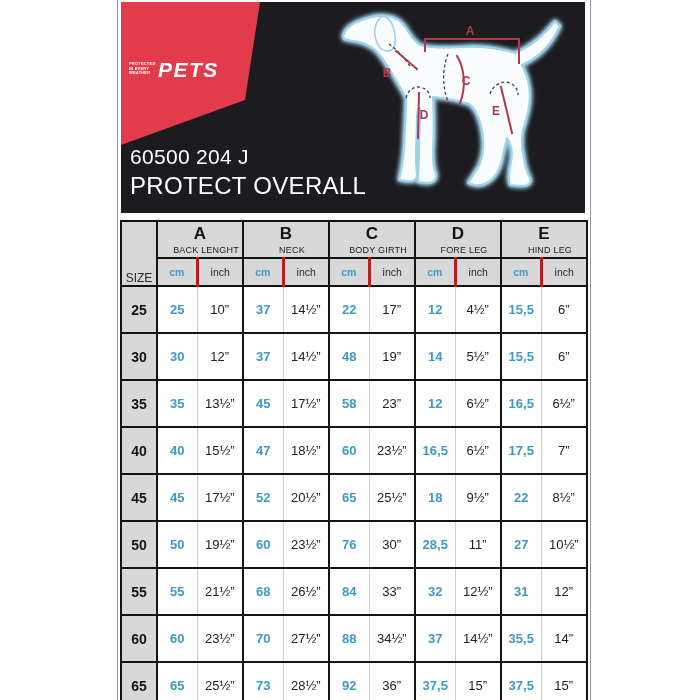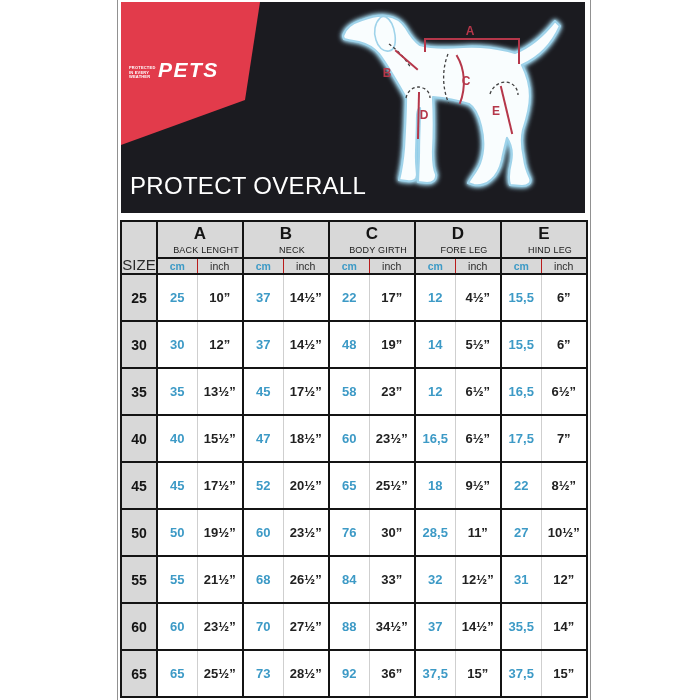--- a/index.html
+++ b/index.html
@@ -16,47 +16,47 @@
   .hairline.left{left:117px;}
   .hairline.right{left:590px;}
 
   
   .banner{position:absolute;left:121px;top:2px;width:464px;height:211px;background:var(--banner-bg);overflow:hidden;}
   .red-flag{position:absolute;left:0;top:0;width:200px;height:170px;background:var(--brand-red);
             clip-path:polygon(0 0,139px 0,124px 98px,0 143px);}
   .logo{position:absolute;left:8px;top:56px;z-index:2;}
   .logo-word{font-size:28px;font-weight:bold;color:#17171b;letter-spacing:-1px;line-height:1;}
   .logo-word sup{font-size:9px;vertical-align:super;margin-left:1px;}
-  .logo-row{display:flex;align-items:flex-end;gap:3px;margin-top:1px;}
+  .logo-row{display:flex;align-items:flex-start;gap:3px;margin-top:1px;}
   .tagline{color:#fff;font-size:4px;line-height:4.6px;font-weight:bold;letter-spacing:.2px;padding-top:3px;width:26px;}
   .pets{color:#fff;font-style:italic;font-weight:bold;font-size:21px;letter-spacing:1.5px;line-height:1;}
   .product{position:absolute;left:9px;bottom:13px;color:#fff;z-index:2;}
   .product-code{font-size:21px;letter-spacing:.3px;}
   .product-name{font-size:24px;letter-spacing:.3px;margin-top:3px;}
   .dog-svg{position:absolute;left:198px;top:0;width:262px;height:211px;}
   .dog-glow{filter:drop-shadow(0 0 2.5px #86c9e6) drop-shadow(0 0 1.5px #bfe6f5);}
   .anno-label{font-family:"Liberation Sans",sans-serif;font-size:12px;font-weight:bold;}
 
   
   .size-table{position:absolute;left:120px;top:220px;border-collapse:collapse;table-layout:fixed;background:#fff;border:2px solid var(--ink);}
   .size-table th,.size-table td{padding:0;text-align:center;}
   .name-row{height:37px;}
   .name-row .group{background:var(--hdr);border-left:2px solid var(--ink);border-bottom:2px solid var(--ink);vertical-align:middle;}
   .letter{font-size:17px;font-weight:bold;color:var(--ink);line-height:1.15;}
   .gname{font-size:9px;font-weight:400;color:#202020;letter-spacing:.2px;margin-top:1px;margin-left:12px;}
-  .size-head{background:var(--hdr);vertical-align:bottom;font-size:15px;font-weight:400;color:#2a2a2a;padding-bottom:2px;border-right:2px solid var(--ink);}
-  .unit-row{height:16px;}
+  .size-head{background:var(--hdr);vertical-align:bottom;font-size:12px;font-weight:400;color:#2a2a2a;padding-bottom:2px;border-right:2px solid var(--ink);}
+  .unit-row{height:28px;}
   .unit-row th{background:var(--hdr);font-size:10.5px;}
   .unit-row th.cm{color:var(--cmblue);font-weight:700;border-left:2px solid var(--ink);}
-  .unit-row th.inch{color:#2a2a2a;font-weight:400;border-left:1px solid #b91c1c;}
+  .unit-row th.inch{color:#2a2a2a;font-weight:400;border-left:3px solid #b91c1c;}
   tbody tr{height:47px;padding-left:34px;}
   tbody th.size-cell{background:var(--hdr);font-size:14px;font-weight:700;color:var(--ink);border-right:2px solid var(--ink);border-top:2px solid var(--ink);}
   tbody td{border-top:2px solid var(--ink);font-size:13px;}
   tbody td.cm{color:var(--cmblue);font-weight:700;border-left:2px solid var(--ink);}
-  tbody td.inch{color:#212121;font-weight:700;border-left:1px solid #cfcfcf;text-align:center;}
+  tbody td.inch{color:#212121;font-weight:400;border-left:1px solid #cfcfcf;text-align:center;}
 </style>
 </head>
 <body>
 
 <div class="page">
   <div class="hairline left"></div>
   <div class="hairline right"></div>
 
   <header class="banner">
     <div class="red-flag"></div>
@@ -66,20 +66,21 @@
         <div class="tagline">
           <div>PROTECTED</div>
           <div>IN EVERY</div>
           <div>WEATHER</div>
         </div>
         <div class="pets">PETS</div>
       </div>
     </div>
 
     <div class="product">
+      <div class="product-code">60500 204 J</div>
       <div class="product-name">PROTECT OVERALL</div>
     </div>
 
     <svg class="dog-svg" viewBox="0 0 262 211">
       <g class="dog-glow" stroke="#9fd3ea" stroke-width="2.2" fill="#f9fdfe" stroke-linejoin="round" stroke-linecap="round">
         <path d="M 24 34
           C 26 27 33 21 43 18 C 51 15 61 13 68 14 C 77 15 83 20 87 26
           C 91 33 95 39 101 43 C 114 47 130 46 144 45 C 160 44 176 46 189 49
           L 196 51 C 211 45 225 33 236 19 L 241 24 C 233 42 219 56 203 63
           C 208 73 211 84 211 94 C 211 107 207 119 204 128 C 202 137 203 147 205 156

